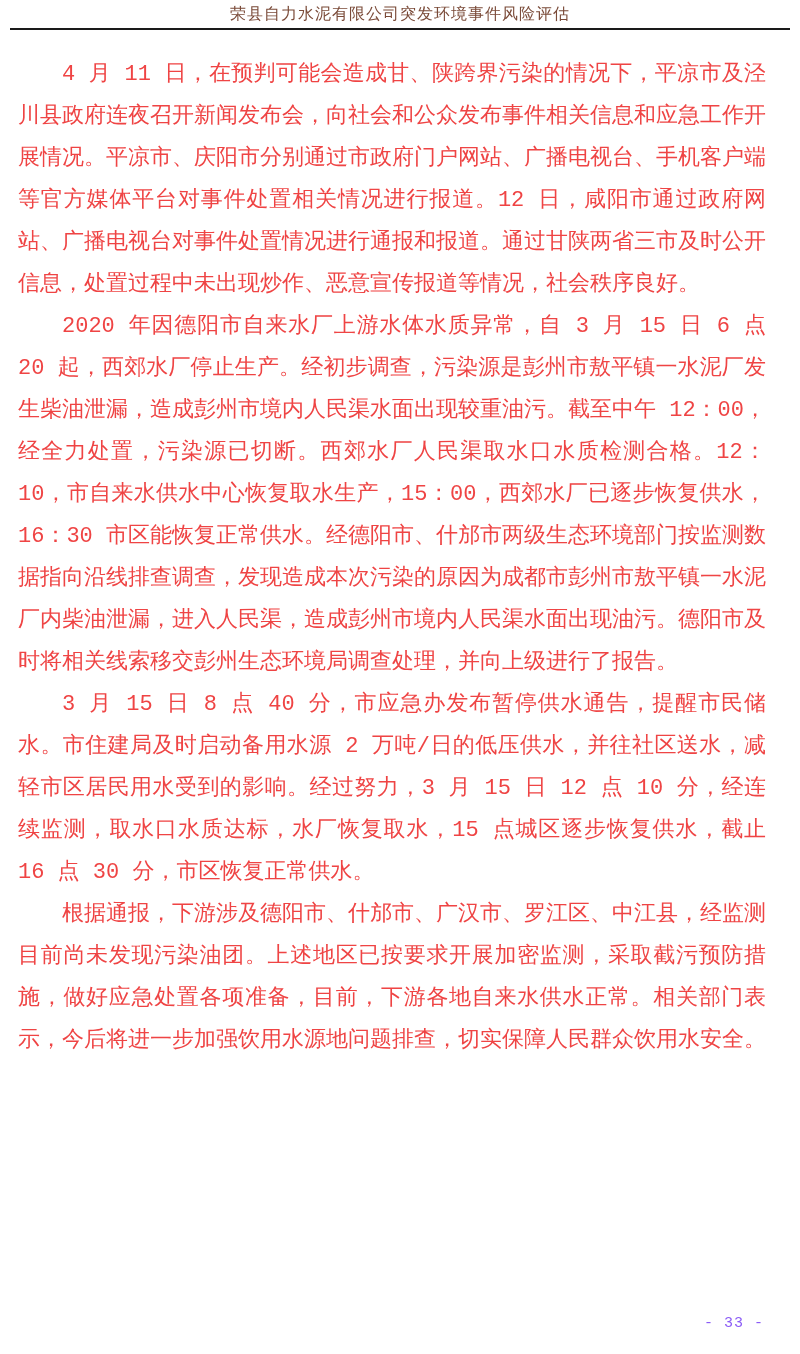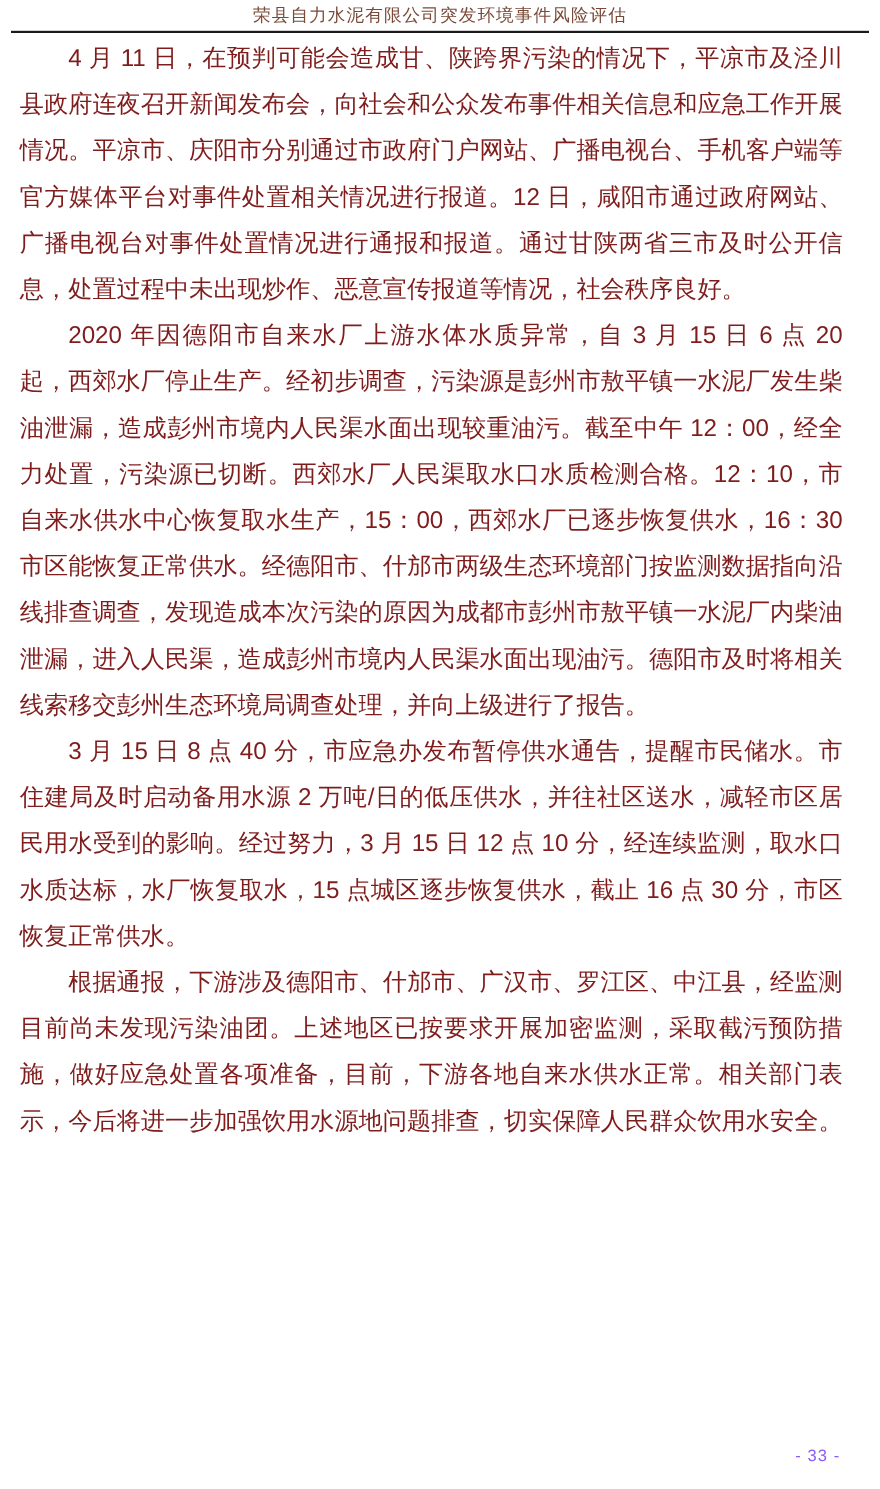--- a/index.html
+++ b/index.html
@@ -6,43 +6,44 @@
     margin: 0;
     padding: 0;
     background: #ffffff;
   }
   .page {
     position: relative;
     width: 800px;
     height: 1354px;
     background: #ffffff;
     overflow: hidden;
-    font-family: Liberation Sans, sans-serif;
+    font-family: Liberation Mono, monospace;
   }
   .page-header {
     padding-top: 5px;
   }
   .header-title {
     text-align: center;
     font-size: 16px;
     line-height: 20px;
     color: #7a4a38; 
     letter-spacing: 1px;
   }
   .header-rule {
     margin: 3px 10px 0 10px;
     border-bottom: 2px solid #1a1a1a; 
     height: 0;
   }
   .content {
     padding: 2px 34px 0 18px;
     font-size: 22px;
     line-height: 42px;
-    color: #7f1d1d; 
+    color: #ef4444; 
     text-align: justify;
+    margin-top: 22px;
   }
   .para {
     margin: 0;
     text-indent: 2em;
   }
   .page-number {
     position: absolute;
     right: 36px;
     bottom: 22px;
     font-size: 15px;

